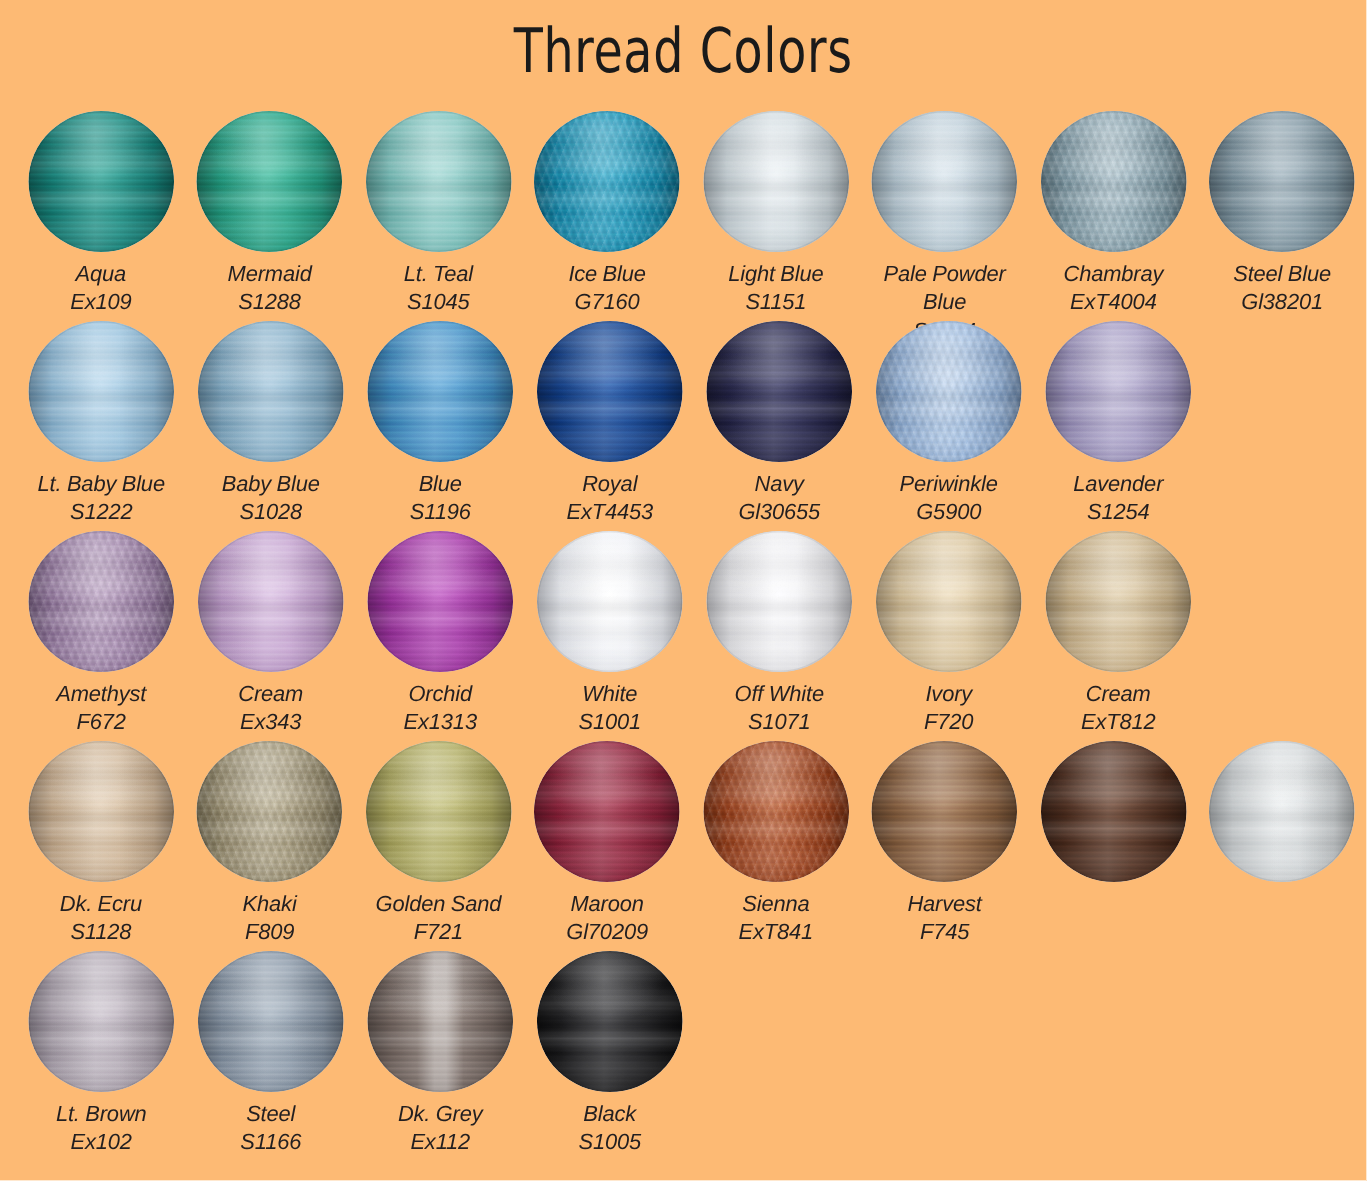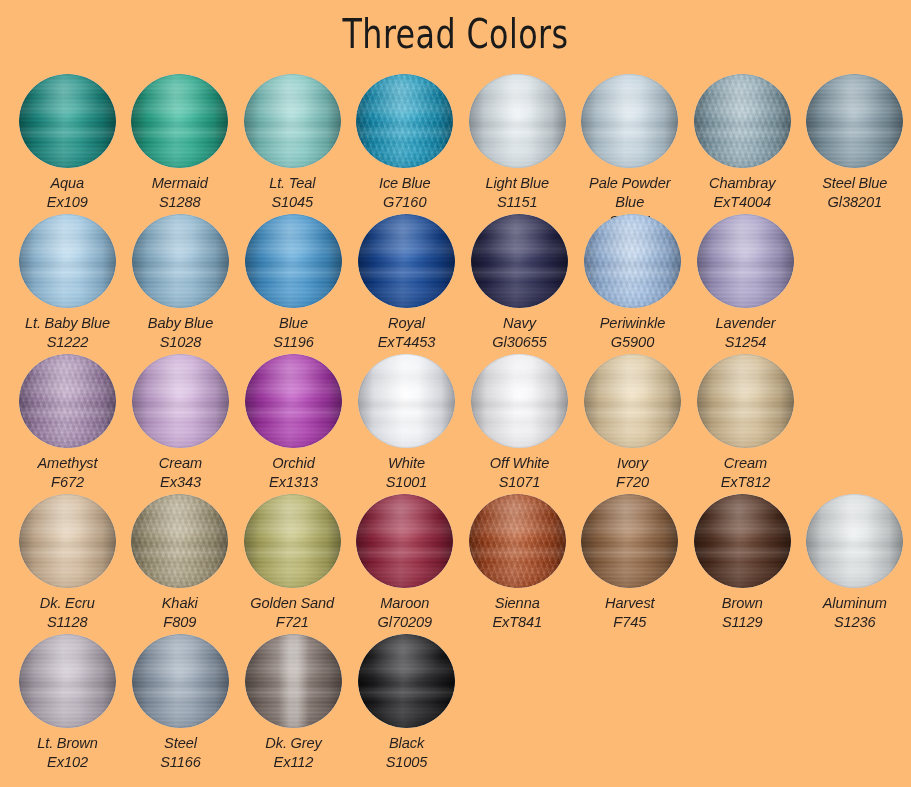--- a/index.html
+++ b/index.html
@@ -571,36 +571,28 @@
           </div>
         </div>
         <div class="swatch-cell">
           <div class="spool">
             <div class="base" style="background: radial-gradient(70% 120% at 50% 45%, rgb(106, 67, 48) 0%, rgb(77, 44, 29) 45%, rgb(51, 26, 15) 100%);"></div>
             <div class="bands"></div>
             <div class="wrap"></div>
             <div class="shade"></div>
             <div class="ring"></div>
           </div>
-          <div class="swatch-label">
-            <span class="ln">Brown</span>
-            <span class="ln">S1129</span>
-          </div>
         </div>
         <div class="swatch-cell">
           <div class="spool">
             <div class="base" style="background: radial-gradient(70% 120% at 50% 45%, rgb(237, 240, 241) 0%, rgb(211, 215, 217) 45%, rgb(179, 184, 187) 100%);"></div>
             <div class="bands"></div>
             <div class="wrap"></div>
             <div class="shade"></div>
             <div class="ring"></div>
-          </div>
-          <div class="swatch-label">
-            <span class="ln">Aluminum</span>
-            <span class="ln">S1236</span>
           </div>
         </div>
       </div>
       <div class="swatch-row">
         <div class="swatch-cell">
           <div class="spool">
             <div class="base" style="background: radial-gradient(70% 120% at 50% 45%, rgb(206, 198, 208) 0%, rgb(176, 167, 178) 45%, rgb(145, 135, 149) 100%);"></div>
             <div class="bands"></div>
             <div class="wrap"></div>
             <div class="shade"></div>

